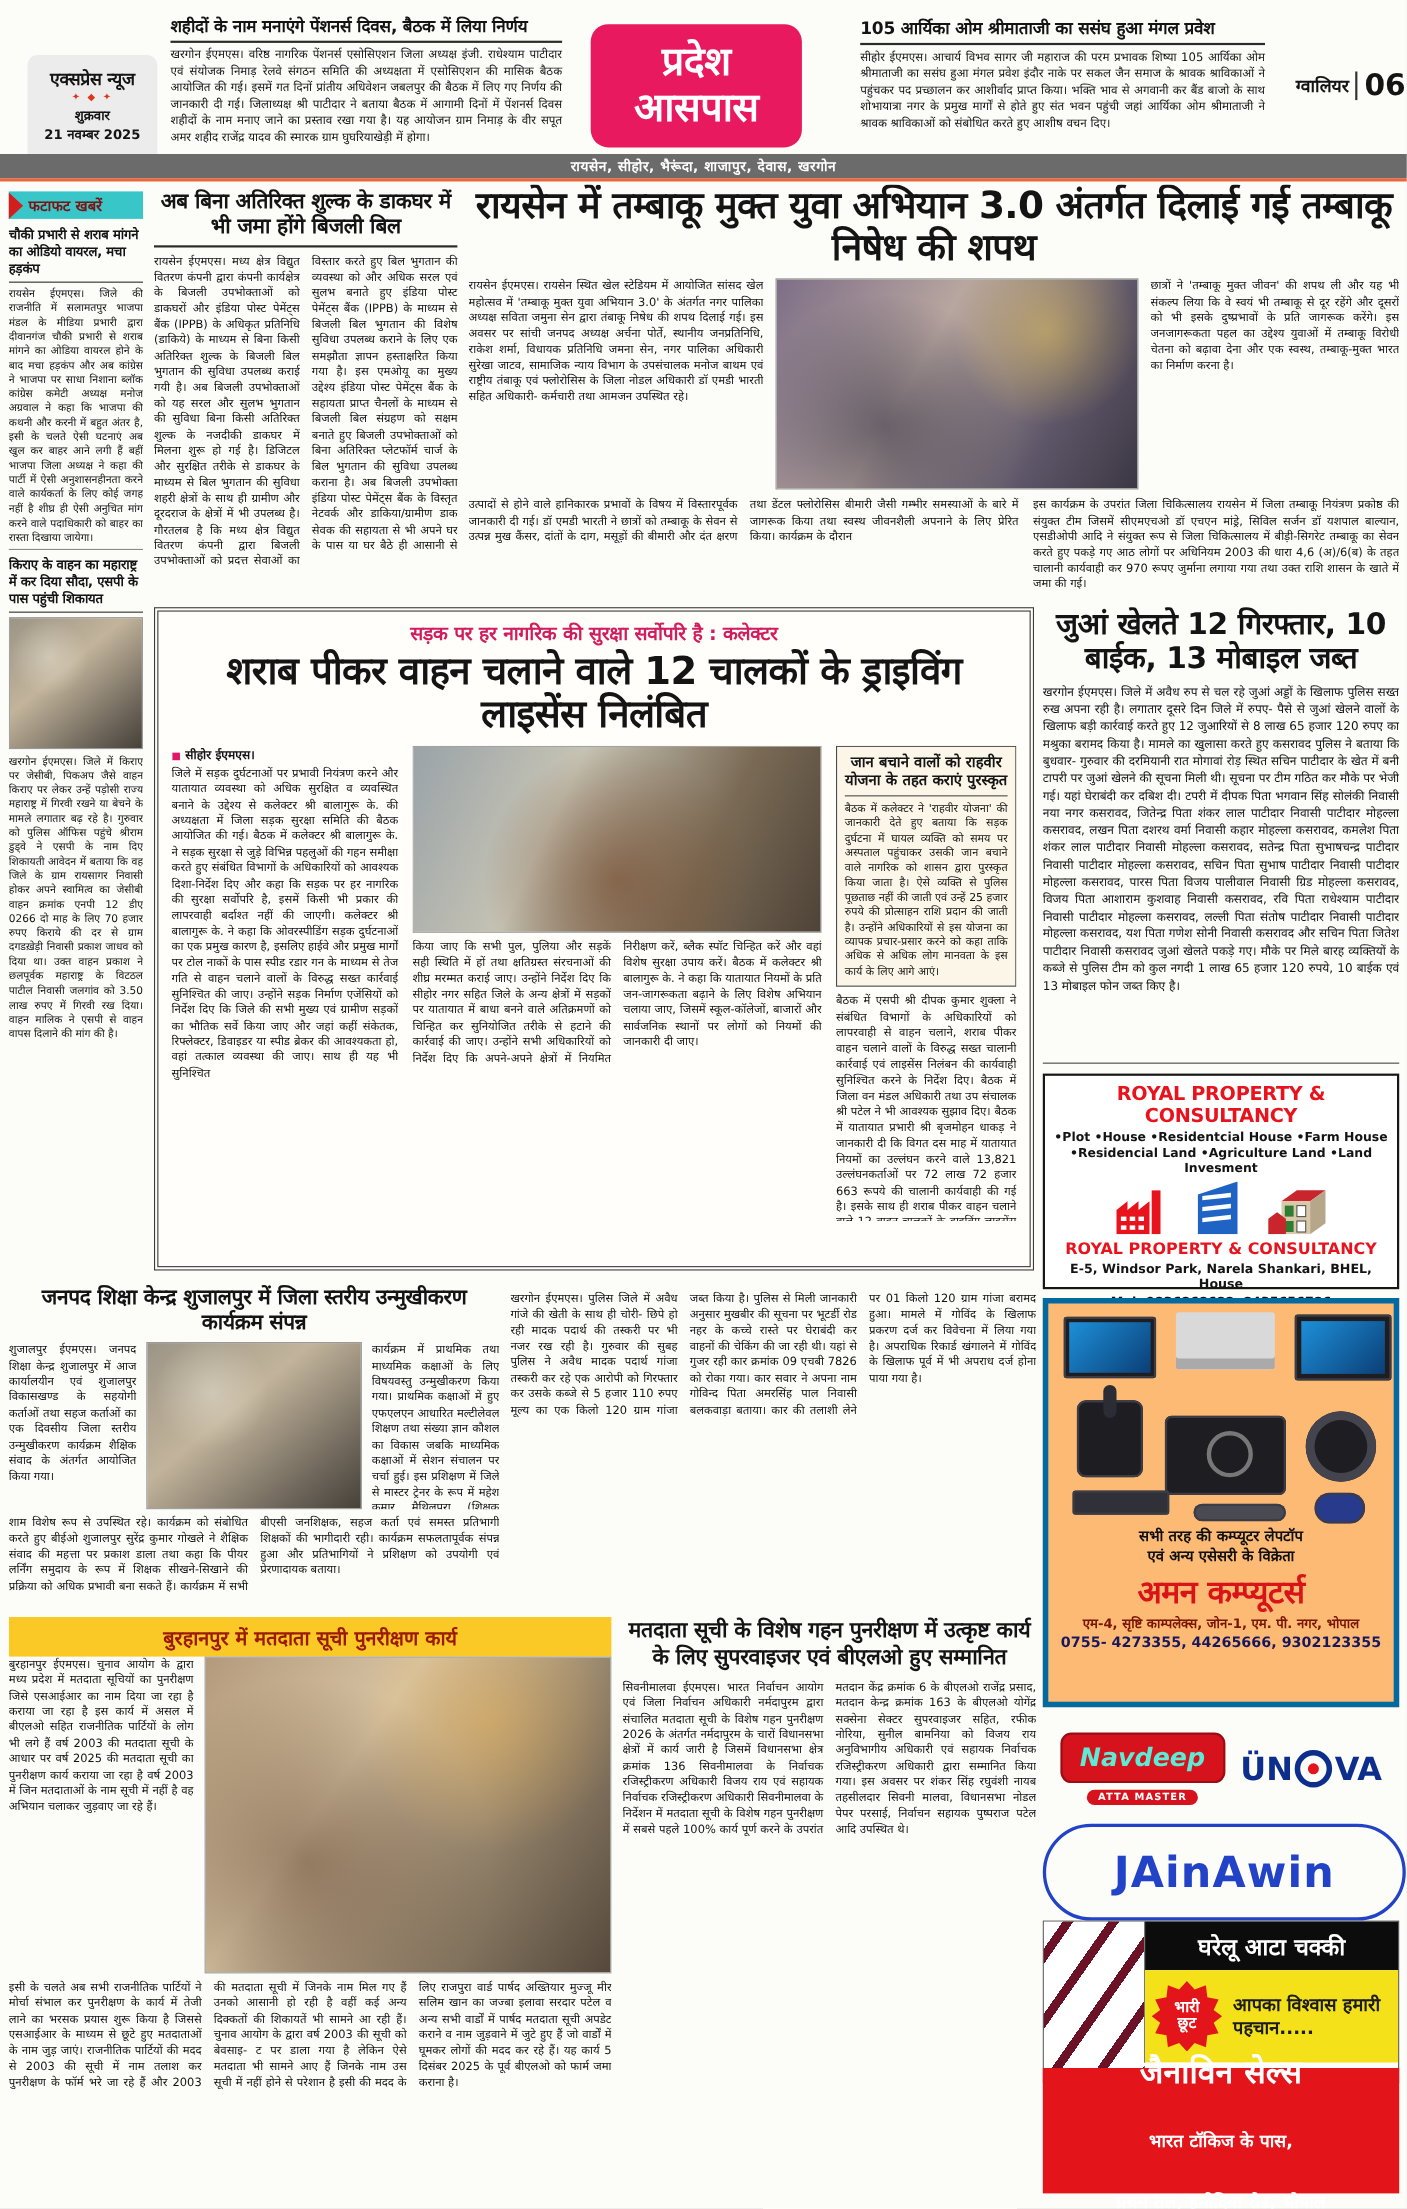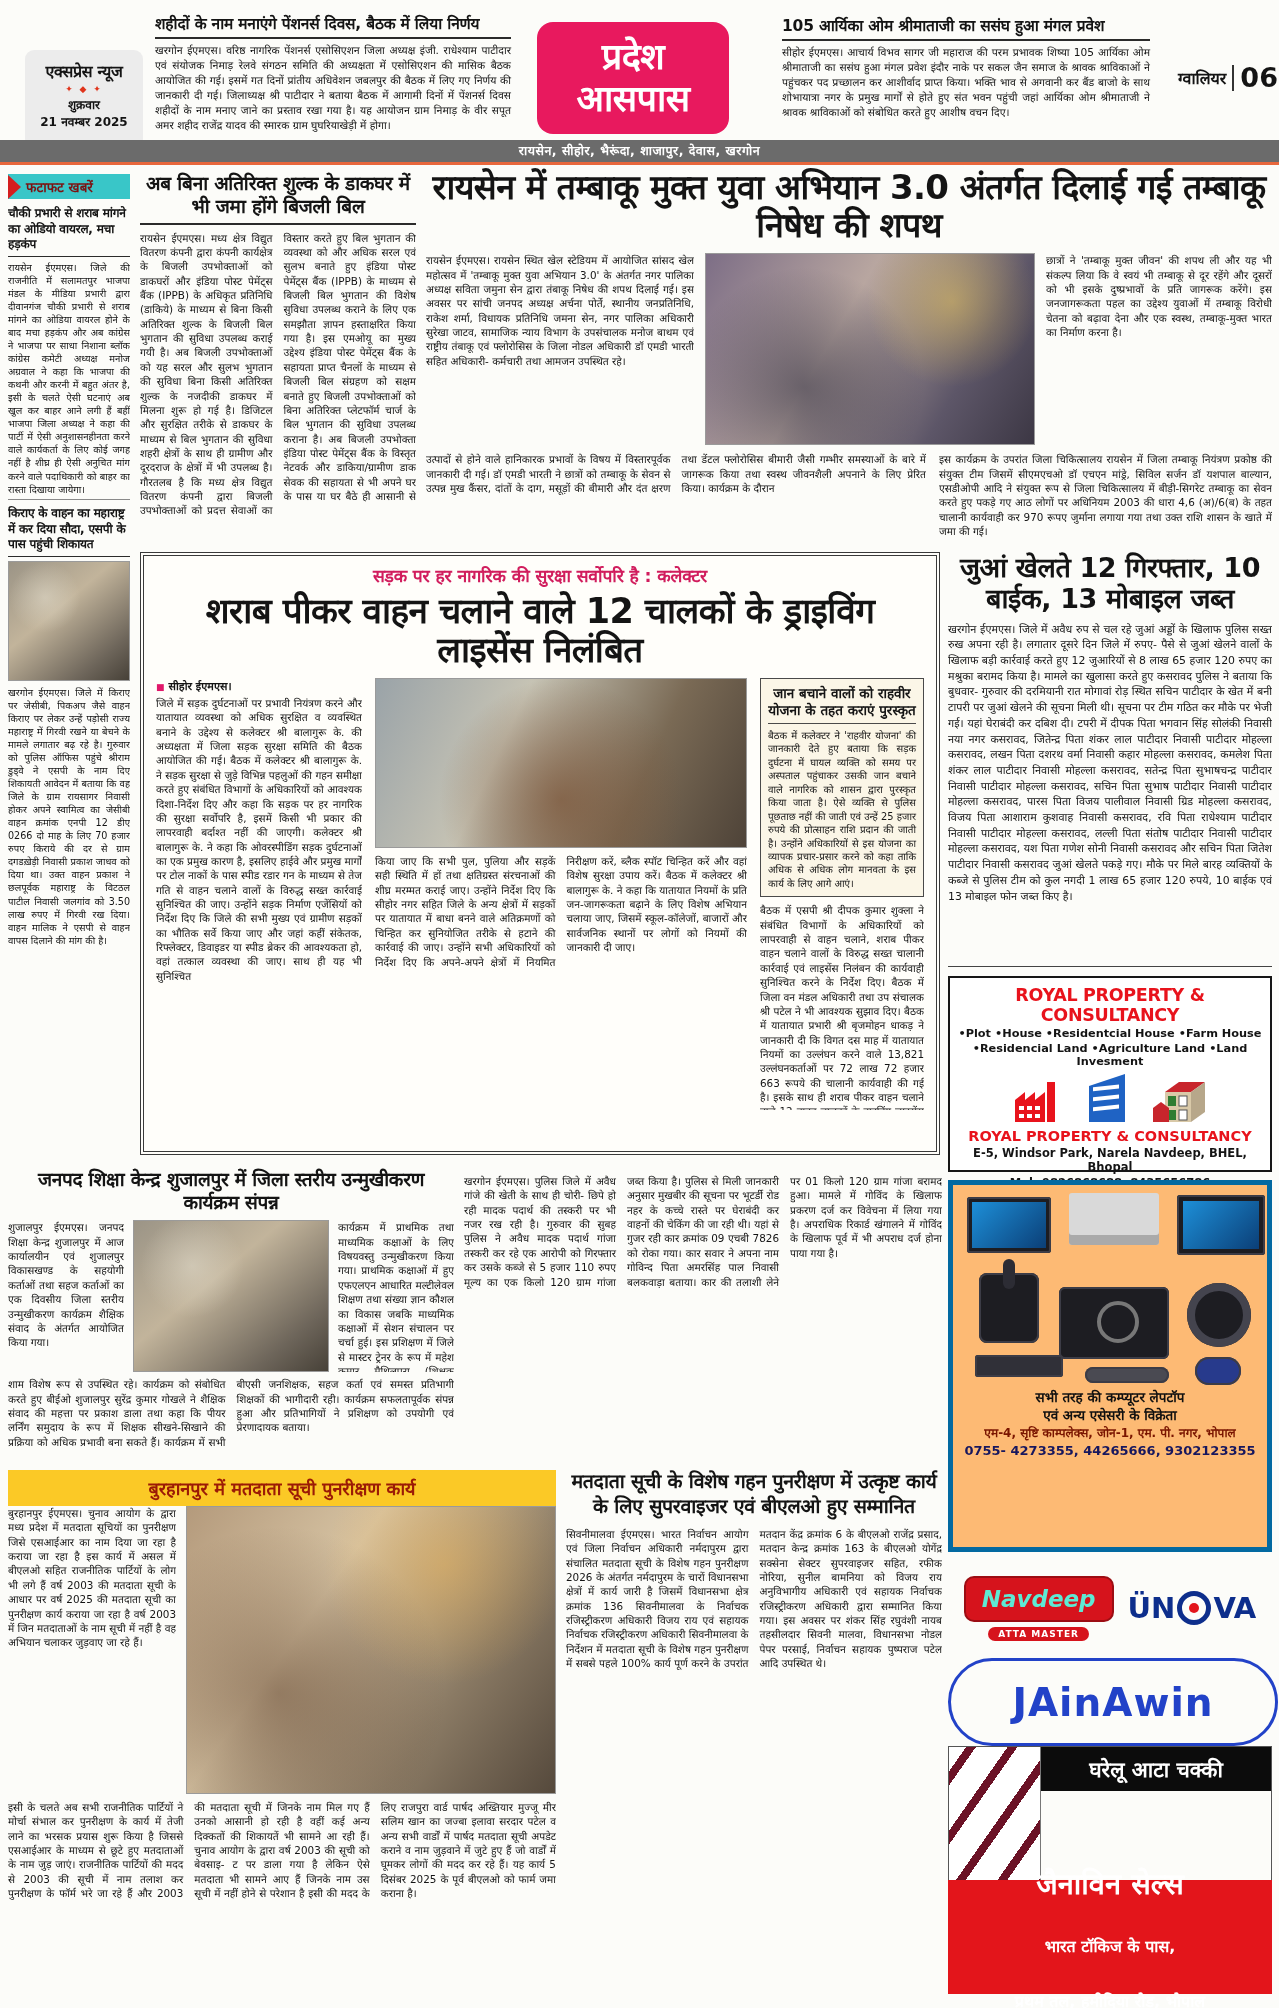--- a/index.html
+++ b/index.html
@@ -270,21 +270,21 @@
         <polygon points="14,12 40,12 40,42 14,42" fill="#d9c9a8"></polygon>
         <polygon points="40,12 54,2 54,32 40,42" fill="#b7a78a"></polygon>
         <rect x="17" y="16" width="8" height="10" fill="#2e7d32"></rect>
           <rect x="28" y="16" width="8" height="10" fill="#fff" stroke="#555"></rect>
         <rect x="17" y="30" width="8" height="10" fill="#2e7d32"></rect>
           <rect x="28" y="30" width="8" height="10" fill="#fff" stroke="#555"></rect>
         <polygon points="2,28 10,22 18,28 18,42 2,42" fill="#c8252c"></polygon>
       </svg>
     </div>
     <div class="n">ROYAL PROPERTY &amp; CONSULTANCY</div>
-    <div class="a">E-5, Windsor Park, Narela Navdeep, BHEL, Bhopal</div>
+    <div class="a">E-5, Windsor Park, Narela Shankari, BHEL, House</div>
     <div class="a">Mob:9826868688, 8435656786</div>
     <div class="a">E-mail: mazharhsd@gmail.com</div>
   </div>
 
   <div class="abs hide-of" style="left:8px;top:1168px;width:446px;height:292px;">
     <div class="sec-h bl-h">जनपद शिक्षा केन्द्र शुजालपुर में जिला स्तरीय उन्मुखीकरण कार्यक्रम संपन्न</div>
     <div class="grid" style="grid-template-columns:1fr 196px 1fr;gap:9px;height:152px;">
       <p class="body-m jt hide-of">शुजालपुर ईएमएस। जनपद शिक्षा केन्द्र शुजालपुर में आज कार्यालयीन एवं शुजालपुर विकासखण्ड के सहयोगी कर्ताओं तथा सहज कर्ताओं का एक दिवसीय जिला स्तरीय उन्मुखीकरण कार्यक्रम शैक्षिक संवाद के अंतर्गत आयोजित किया गया।</p>
       <div class="photo ph-people"></div>
       <p class="body-m jt hide-of">कार्यक्रम में प्राथमिक तथा माध्यमिक कक्षाओं के लिए विषयवस्तु उन्मुखीकरण किया गया। प्राथमिक कक्षाओं में हुए एफएलएन आधारित मल्टीलेवल शिक्षण तथा संख्या ज्ञान कौशल का विकास जबकि माध्यमिक कक्षाओं में सेशन संचालन पर चर्चा हुई। इस प्रशिक्षण में जिले से मास्टर ट्रेनर के रूप में महेश कुमार मैथिलपुरा (शिक्षक संवाद प्रभारी, डाइट), अरुण कुमारी पाटीदार, महेश कुमार मंडलोई, नागमणि सिंह परिहार, शुभम</p>
@@ -311,20 +311,21 @@
       <div class="c-shape" style="left:100px;top:96px;width:110px;height:72px;border-radius:6px;">
           <div style="position:absolute;left:38px;top:14px;width:34px;height:34px;border:4px solid #777;border-radius:50%;"></div>
         </div>
       <div class="c-shape" style="left:228px;top:92px;width:64px;height:64px;border-radius:50%;box-shadow:inset 0 0 0 8px #44444e;"></div>
       <div class="c-shape" style="left:236px;top:166px;width:46px;height:28px;border-radius:14px;background:#273a8c;"></div>
       <div class="c-shape" style="left:16px;top:164px;width:88px;height:22px;background:#303038;"></div>
       <div class="c-shape" style="left:126px;top:176px;width:84px;height:16px;background:#4a4a52;border-radius:8px;"></div>
     </div>
     <div class="l1">सभी तरह की कम्प्यूटर लेपटॉप</div>
     <div class="l1">एवं अन्य एसेसरी के विक्रेता</div>
+    <div class="nm">अमन कम्प्यूटर्स</div>
     <div class="ad">एम-4, सृष्टि काम्पलेक्स, जोन-1, एम. पी. नगर, भोपाल</div>
     <div class="ph">0755- 4273355, 44265666, 9302123355</div>
   </div>
 
   <div class="abs hide-of" style="left:8px;top:1470px;width:548px;height:538px;">
     <div class="bur-kicker">बुरहानपुर में मतदाता सूची पुनरीक्षण कार्य</div>
     <div class="grid" style="grid-template-columns:168px 1fr;gap:10px;height:288px;">
       <p class="body-m jt hide-of">बुरहानपुर ईएमएस। चुनाव आयोग के द्वारा मध्य प्रदेश में मतदाता सूचियों का पुनरीक्षण जिसे एसआईआर का नाम दिया जा रहा है कराया जा रहा है इस कार्य में असल में बीएलओ सहित राजनीतिक पार्टियों के लोग भी लगे हैं वर्ष 2003 की मतदाता सूची के आधार पर वर्ष 2025 की मतदाता सूची का पुनरीक्षण कार्य कराया जा रहा है वर्ष 2003 में जिन मतदाताओं के नाम सूची में नहीं है वह अभियान चलाकर जुड़वाए जा रहे हैं।</p>
       <div class="photo ph-election"></div>
     </div>
@@ -349,20 +350,27 @@
       <span>VA</span>
     </div>
   </div>
 
   <div class="abs jainawin" style="left:948px;top:1658px;width:324px;height:82px;">JAinAwin</div>
 
   <div class="abs chakki" style="left:948px;top:1746px;width:324px;height:148px;">
     <div class="machine"></div>
     <div>
       <div class="black" style="height:44px;">घरेलू आटा चक्की</div>
+      <div class="yellow" style="height:84px;box-sizing:border-box;">
+        <div class="star">
+          <span>भारी</span>
+          <span>छूट</span>
+        </div>
+        <div class="slog">आपका विश्वास हमारी पहचान.....</div>
+      </div>
     </div>
   </div>
 
   <div class="abs jsales" style="left:948px;top:1880px;width:324px;height:114px;">
     <div class="n">जैनाविन सेल्स</div>
     <div class="a">भारत टॉकिज के पास,</div>
     <div class="a">प्रथम तल, हमीदिया रोड, भोपाल</div>
   </div>
 
 </div>

